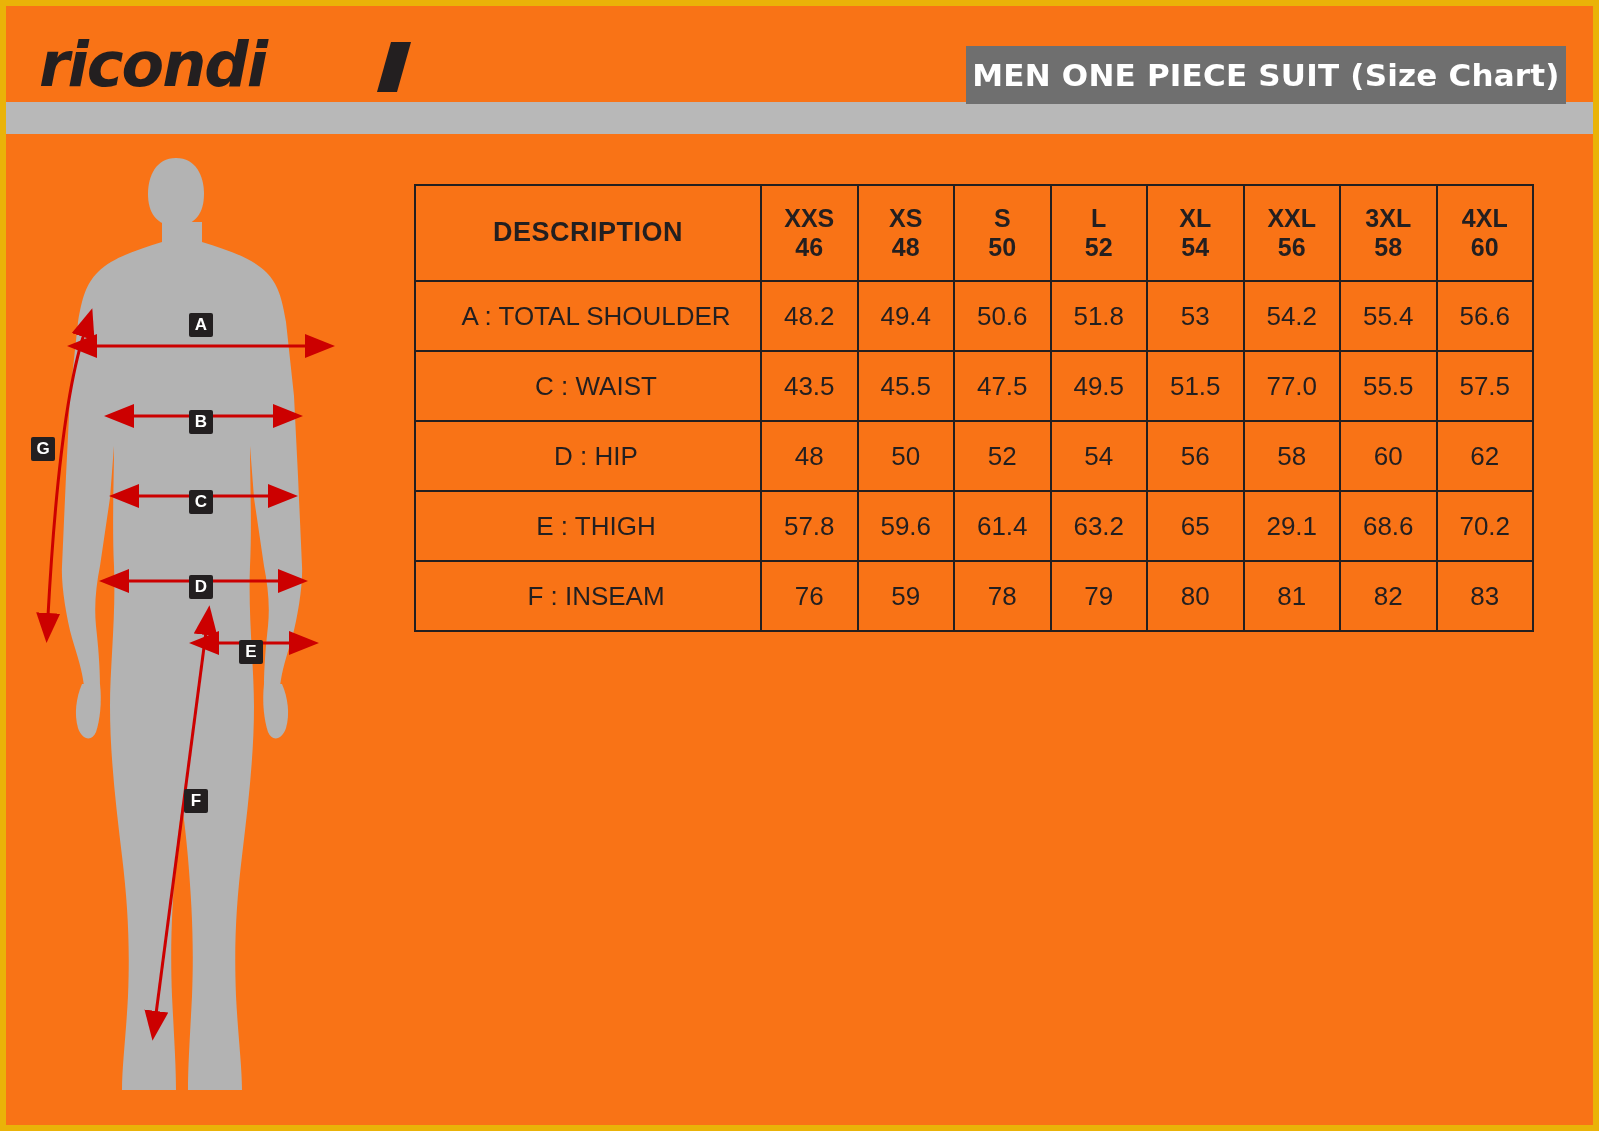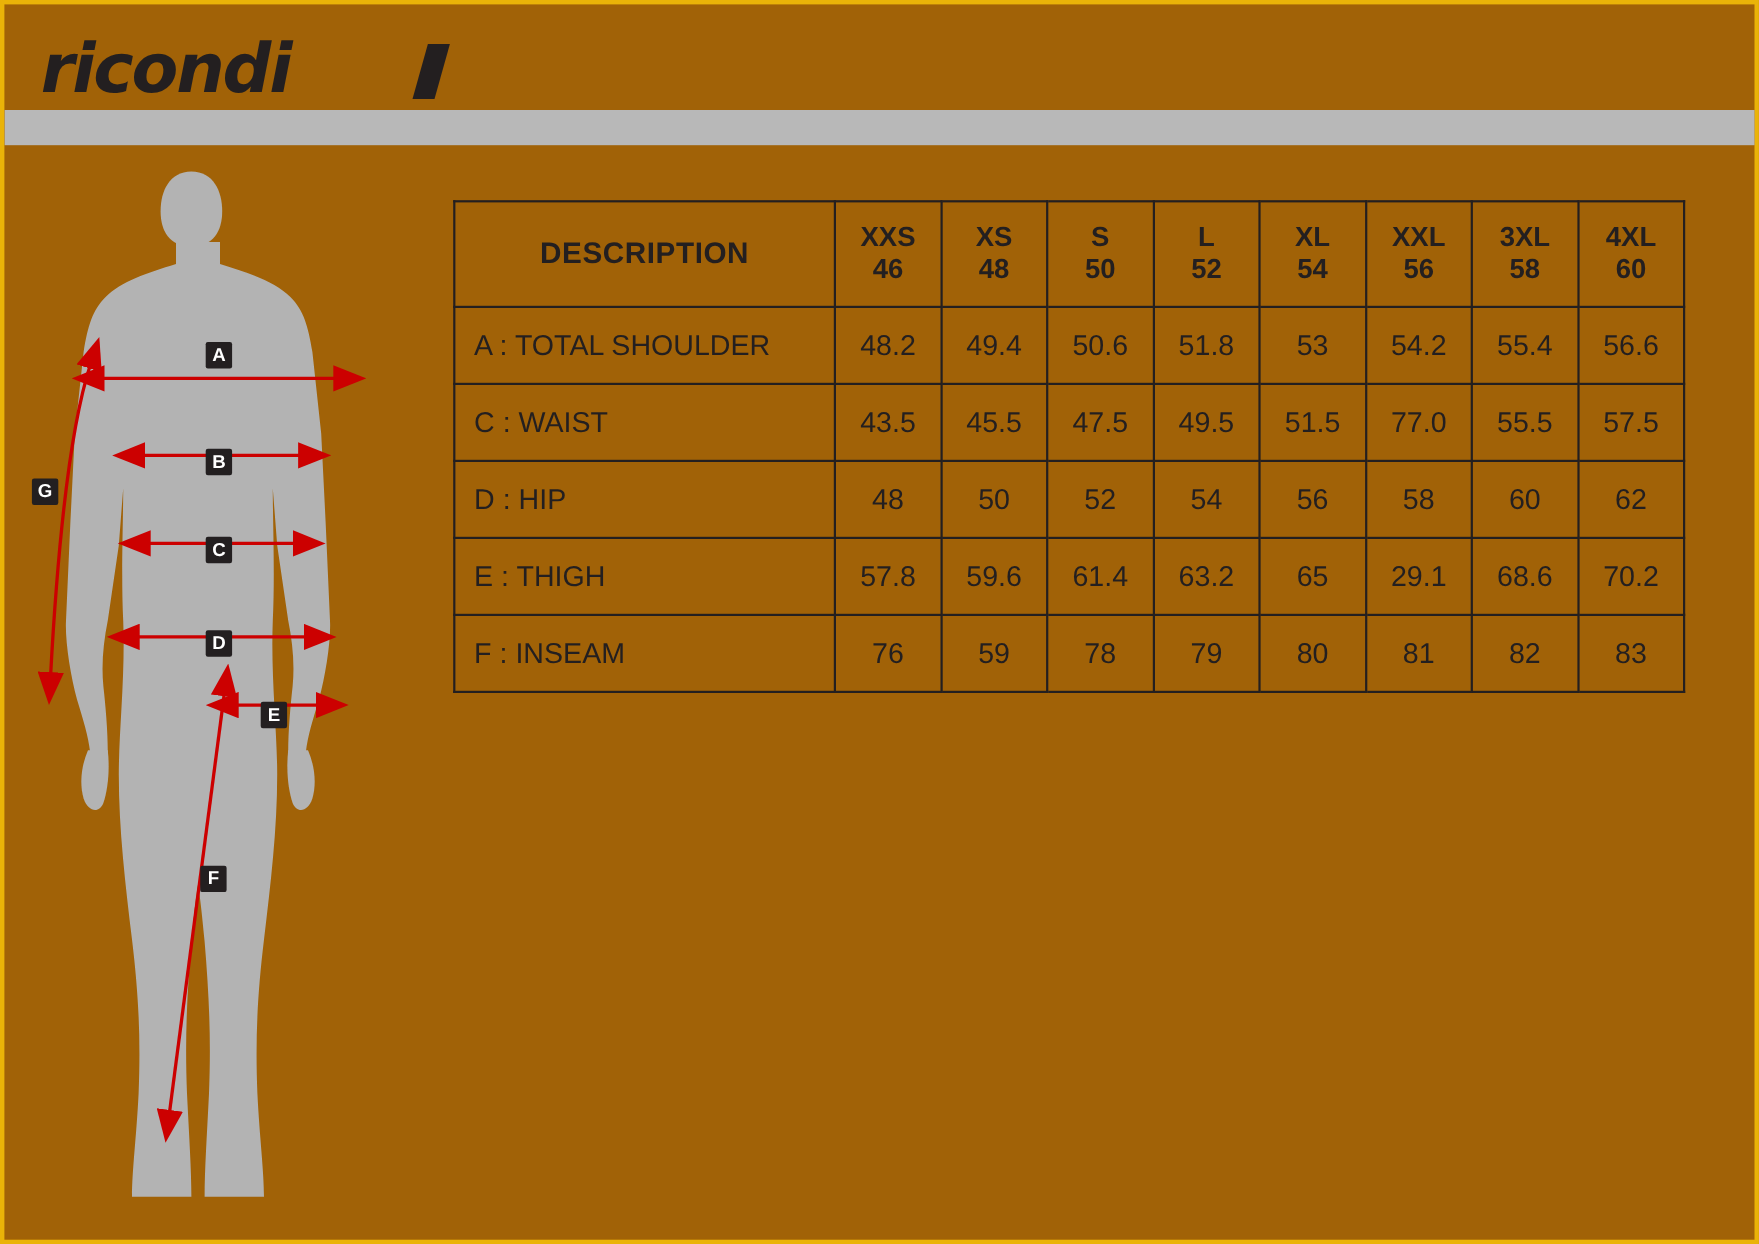--- a/index.html
+++ b/index.html
@@ -7,23 +7,23 @@
     padding: 0;
     background: #ffffff;
   }
   body {
     font-family: "Liberation Sans", sans-serif;
   }
   .page {
     position: relative;
     width: 1599px;
     height: 1131px;
-    background: #a16207;
+    background: #f97316;
     box-sizing: border-box;
-    border: 4px solid #eab308;
+    border: 6px solid #eab308;
     overflow: hidden;
   }
 
   
   .header {
     position: absolute;
     left: 0;
     top: 0;
     width: 1593px;
     height: 128px;
@@ -118,21 +118,21 @@
   table.size-chart thead th.desc-head {
     font-size: 27px;
     letter-spacing: 0.5px;
   }
   table.size-chart tbody td {
     height: 66px;
     font-size: 26px;
     font-weight: normal;
   }
   table.size-chart tbody td.desc-cell {
-    text-align: left;
+    text-align: center;
     padding-left: 17px;
     font-size: 26px;
   }
   col.c-desc { width: 346px; }
   col.c-size { width: 96.5px; }
 </style>
 </head>
 <body>
 
 <div class="page">
@@ -142,20 +142,23 @@
 
     <div class="logo">
       <svg width="380" height="66" viewBox="0 0 380 66" xmlns="http://www.w3.org/2000/svg">
         <g fill="#231f20" font-family="DejaVu Sans, sans-serif" font-weight="bold">
           <text x="0" y="52" font-size="62" font-style="italic" letter-spacing="-2">ricondi</text>
         </g>
         <polygon points="352,8 372,8 358,58 338,58" fill="#231f20"></polygon>
       </svg>
     </div>
 
+    <div class="title-block">
+      <span class="title-text">MEN ONE PIECE SUIT (Size Chart)</span>
+    </div>
   </div>
 
   <div class="figure-area">
     <svg width="360" height="960" viewBox="0 0 360 960" xmlns="http://www.w3.org/2000/svg">
       <defs>
         <marker id="arrL" markerWidth="10" markerHeight="8" refX="9" refY="4" orient="auto" markerUnits="strokeWidth">
           <path d="M10,0 L0,4 L10,8 z" fill="#cc0000"></path>
         </marker>
         <marker id="arrR" markerWidth="10" markerHeight="8" refX="1" refY="4" orient="auto" markerUnits="strokeWidth">
           <path d="M0,0 L10,4 L0,8 z" fill="#cc0000"></path>

